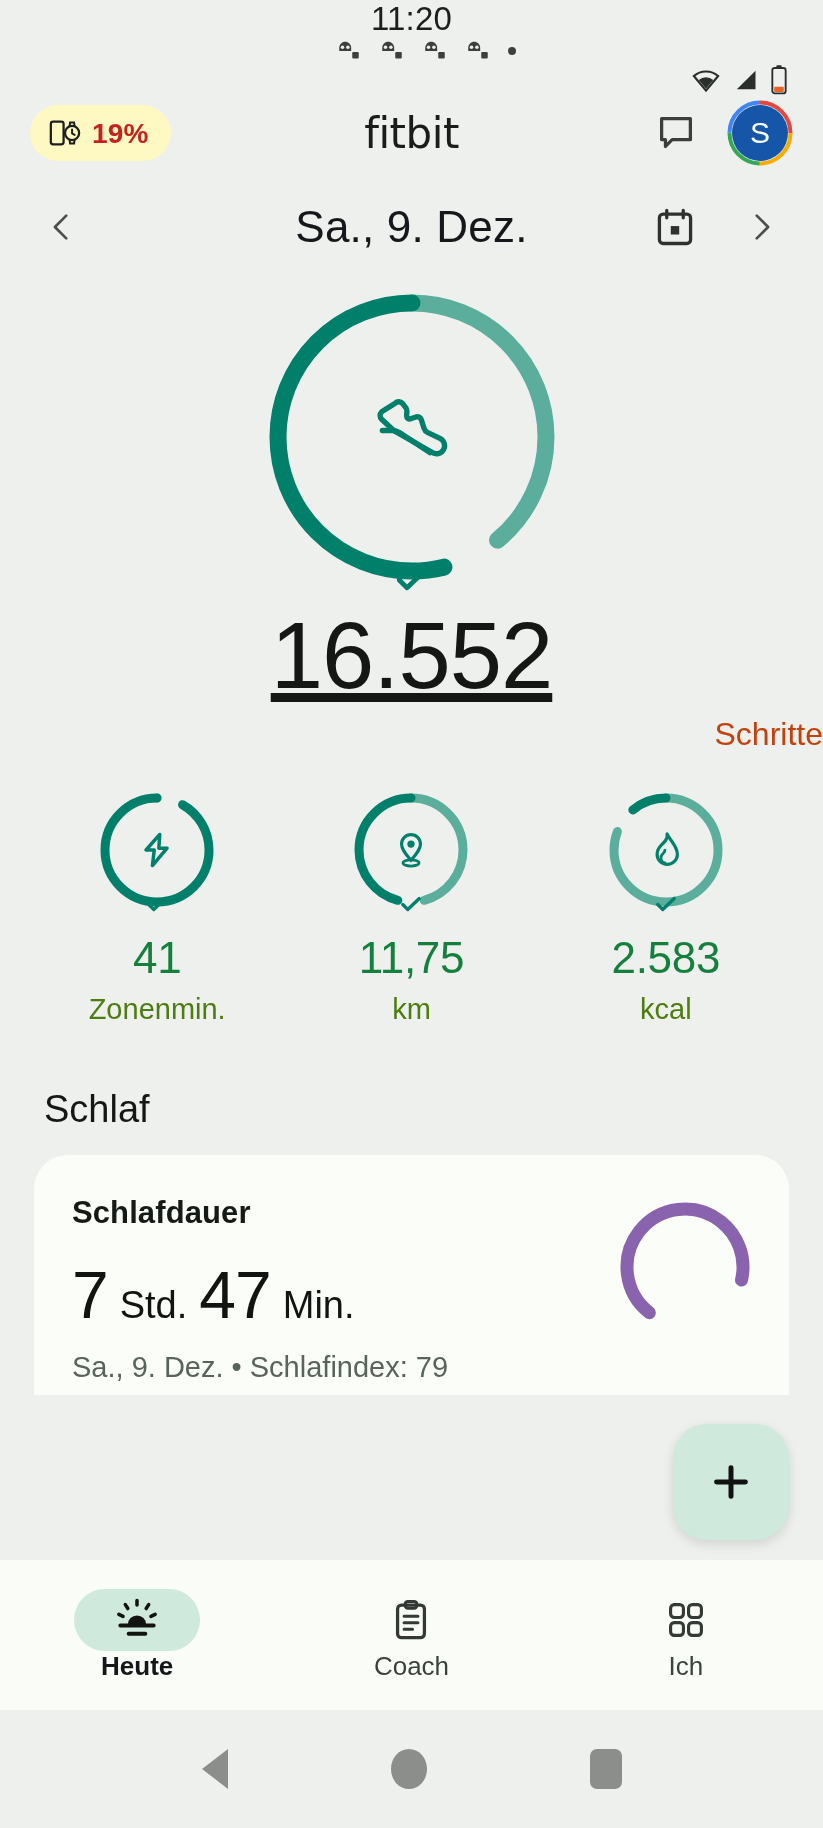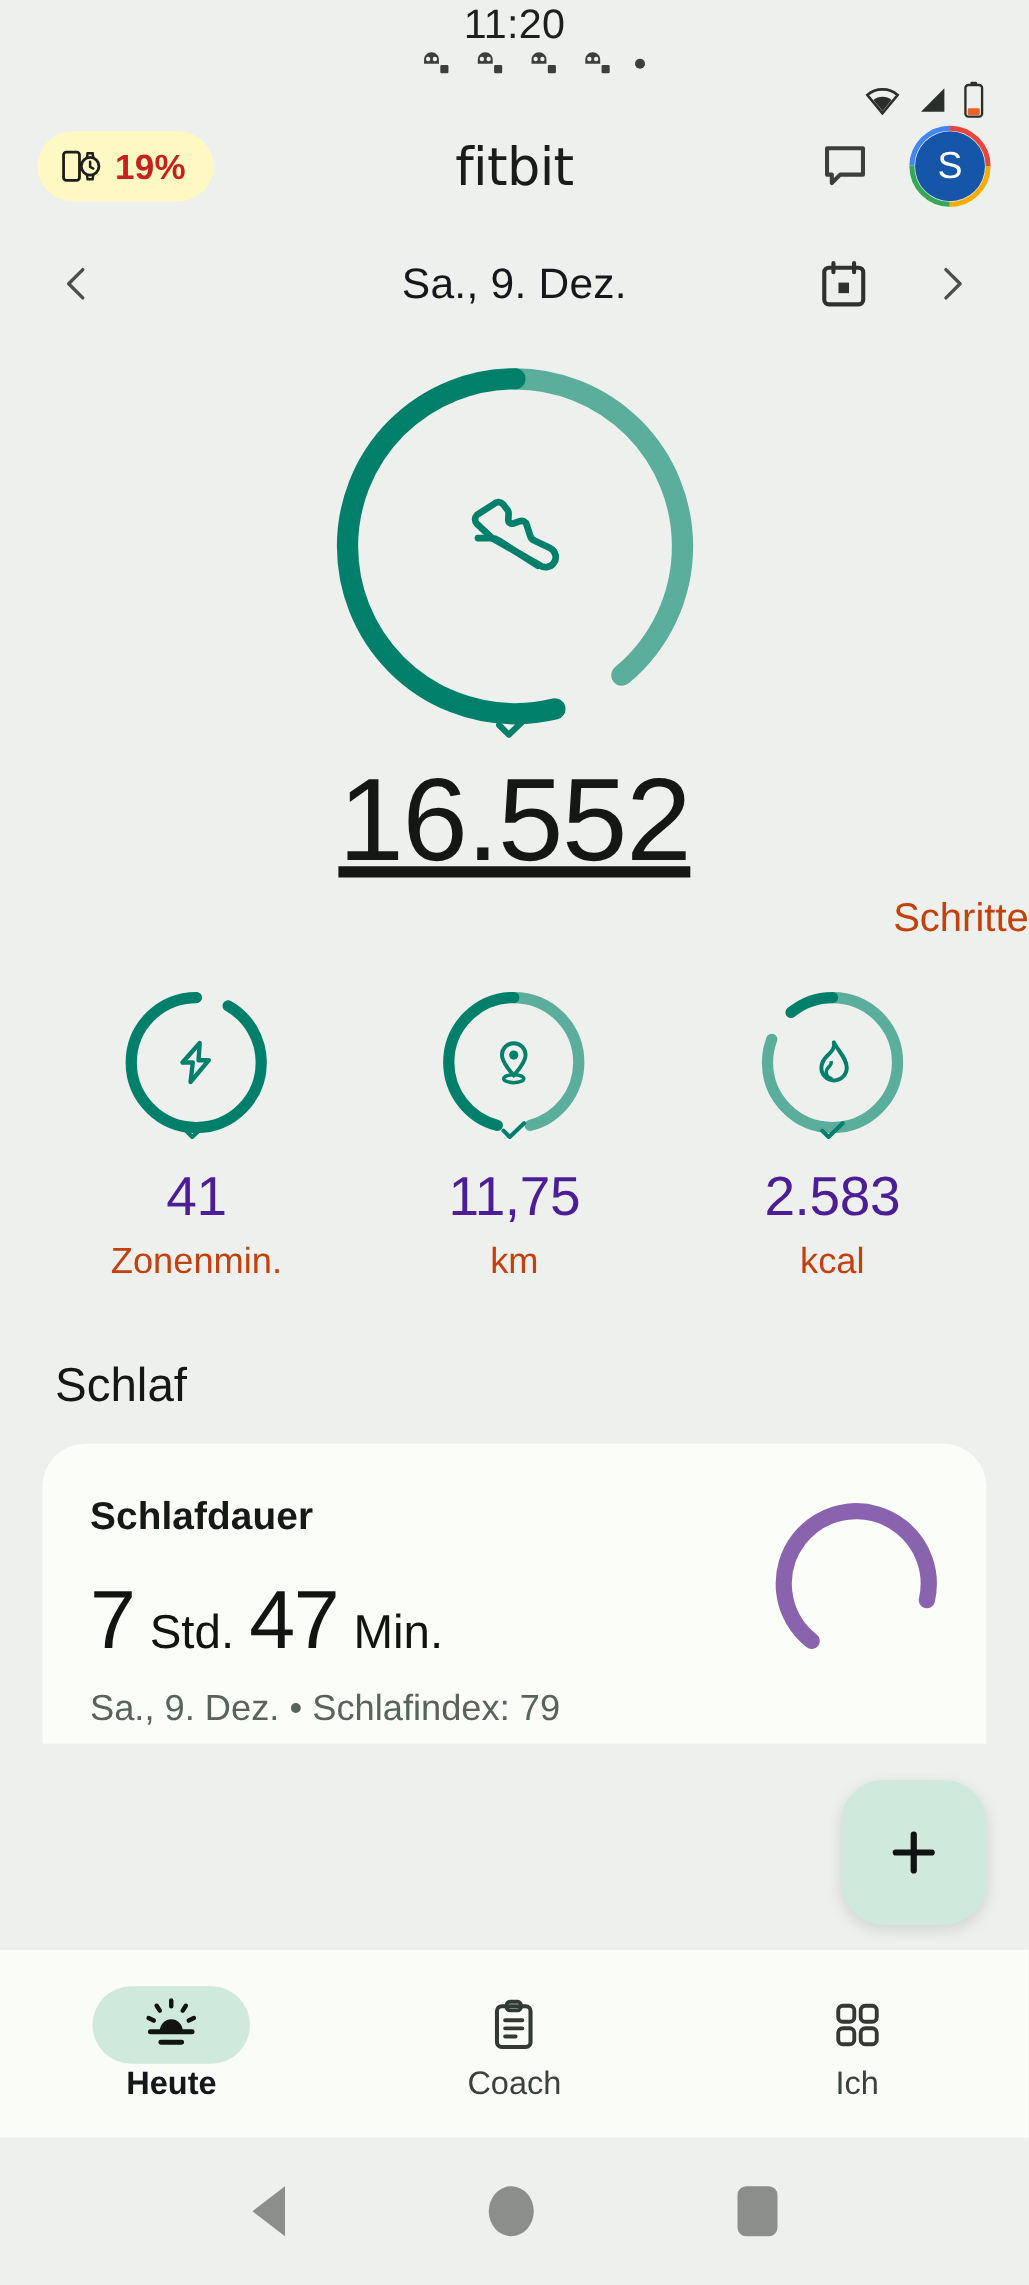--- a/index.html
+++ b/index.html
@@ -118,21 +118,21 @@
   }
   .chev {
     width: 40px; height: 40px;
     display: flex; align-items: center; justify-content: center;
     color: #4b4f4c;
   }
   .date-label {
     position: absolute;
     left: 0; right: 0;
     text-align: center;
-    font-size: 34px;
+    font-size: 44px;
     color: #15181a;
     pointer-events: none;
     letter-spacing: 0.2px;
   }
   .datenav-right {
     margin-left: auto;
     display: flex;
     align-items: center;
     gap: 44px;
   }
@@ -189,27 +189,27 @@
   .subring-icon {
     position: absolute; left: 50%; top: 50%;
     transform: translate(-50%, -50%);
   }
   .subring-check {
     position: absolute; left: 50%; bottom: -2px;
     transform: translateX(-50%);
   }
   .submetric-value {
     font-size: 44px;
-    color: #4c1d95;
+    color: #15803d;
     margin-top: 22px;
     letter-spacing: -0.3px;
   }
   .submetric-label {
     font-size: 29px;
-    color: #c2410c;
+    color: #4d7c0f;
     margin-top: 10px;
   }
 
   
   .section-title {
     font-size: 38px;
     color: #141714;
     padding: 0 44px;
     margin-top: 62px;
   }

